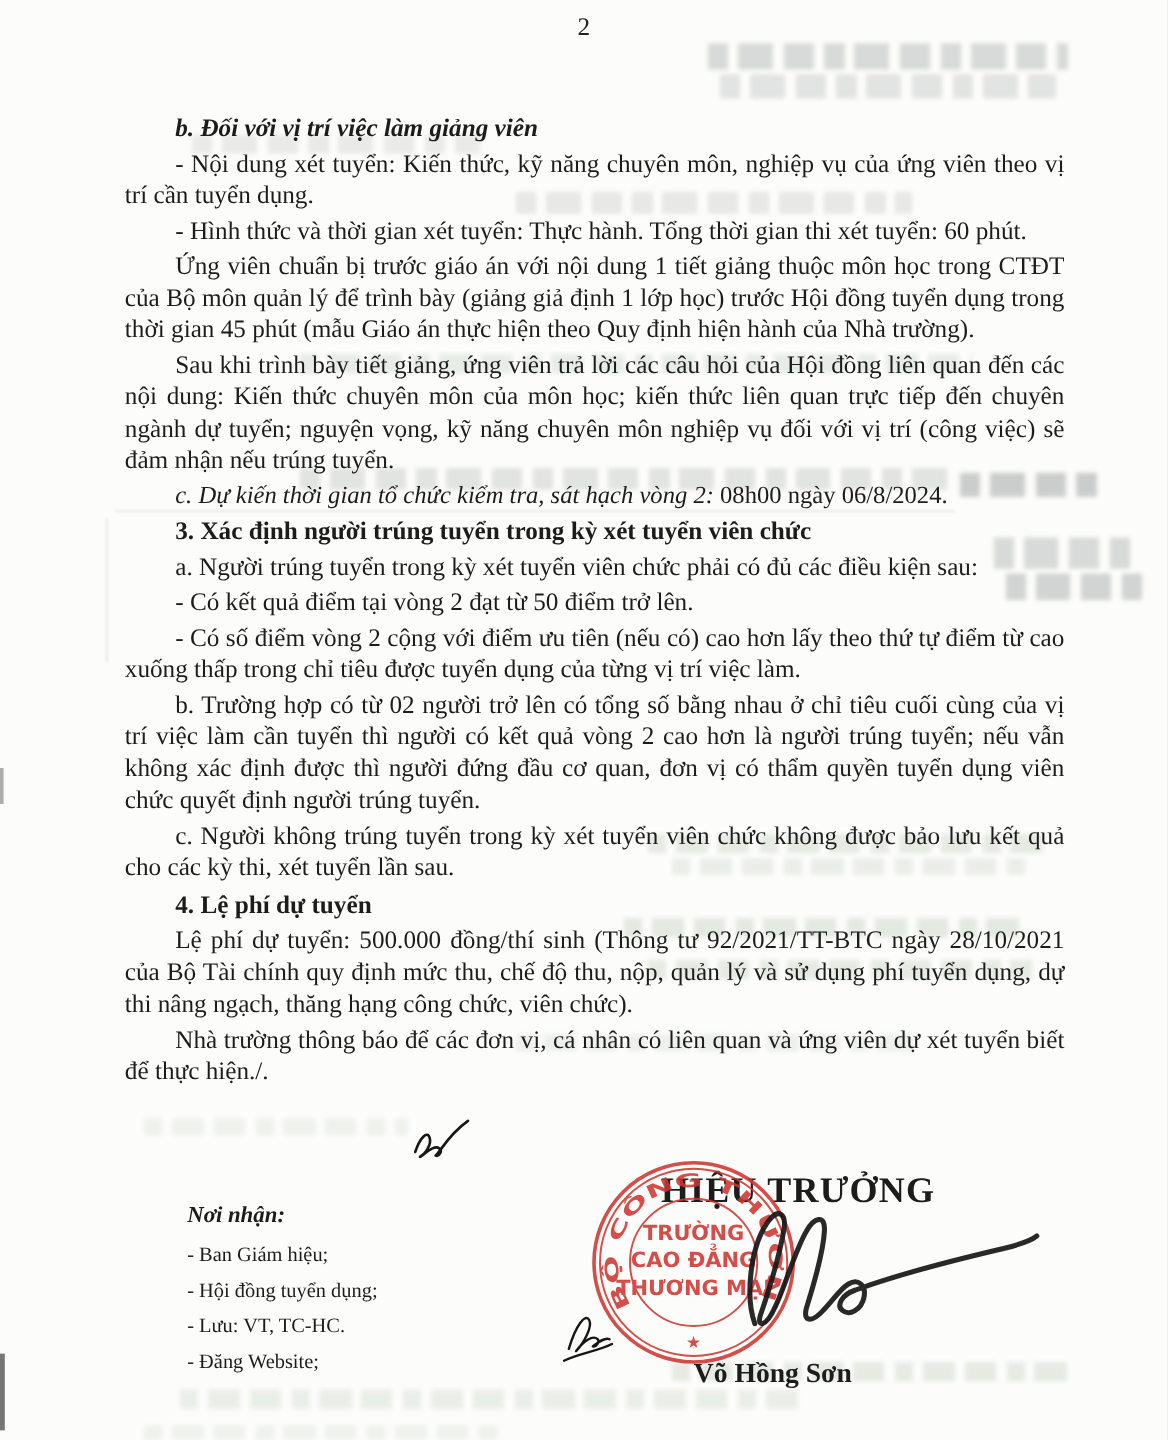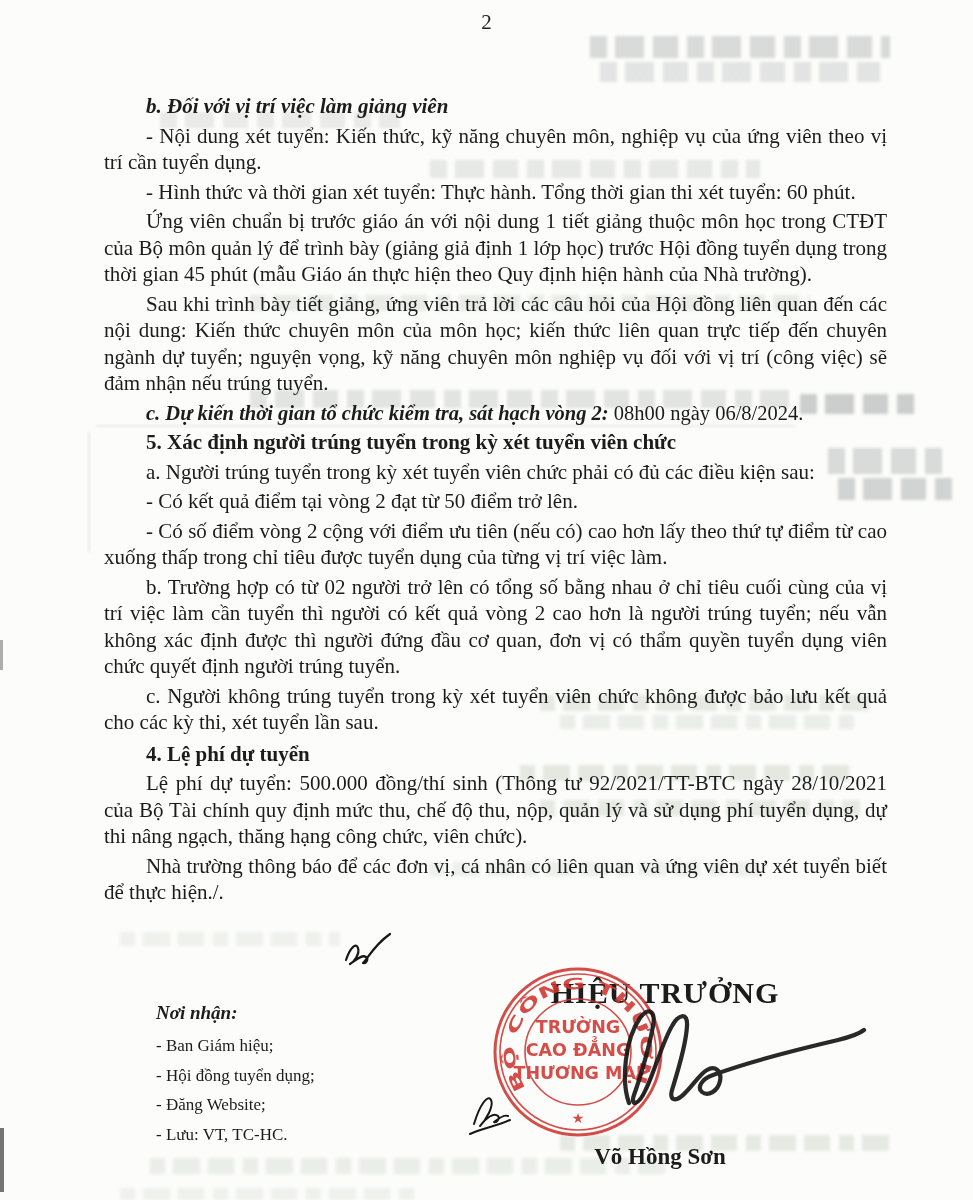--- a/index.html
+++ b/index.html
@@ -13,32 +13,32 @@
     position:absolute; top:10px; left:0; width:973px;
     text-align:center; font-size:21px; color:#222;
   }
   .content{
     position:absolute; left:104px; top:50px; width:783px;
     font-size:21px; line-height:26.5px; text-align:justify;margin-top:43px;
   }
   .content p{ margin:0 0 3px 0; text-indent:42px; }
   .h-bi{ font-weight:bold; font-style:italic; text-align:left; }
   .h-b{ font-weight:bold; text-align:left; }
-  .bi{ font-weight:bold; font-style:italic; }
+  .bi{ font-weight:normal; font-style:italic; }
   .one-line{ white-space:nowrap; font-size:20.5px; text-align:left; }
   .mt{ margin-top:5px !important; }
 
   
   .sign-title{
     position:absolute; left:540px; top:976px; width:250px;
     text-align:center; font-weight:bold; font-size:30px; letter-spacing:1px;
   }
   .sign-name{
-    position:absolute; left:540px; top:1132px; width:240px;
-    text-align:center; font-weight:bold; font-size:23px;margin-top:12px;
+    position:absolute; left:524px; top:1132px; width:240px;
+    text-align:center; font-weight:bold; font-size:23px;
   }
   .stamp{ position:absolute; left:492px; top:966px; width:172px; height:172px; opacity:.88; }
   .stamp text{ font-family:"DejaVu Sans","Liberation Sans",sans-serif; font-weight:bold; }
   .sig-main{ position:absolute; left:595px; top:985px; width:280px; height:140px; }
   .sig-flourish{ position:absolute; left:342px; top:930px; width:52px; height:46px; }
   .sig-initials{ position:absolute; left:464px; top:1086px; width:64px; height:58px; }
   .sig-stroke{ fill:none; stroke:#171717; stroke-linecap:round; stroke-linejoin:round; }
 
   
   .recipients{ position:absolute; left:156px; top:1002px; font-size:19px; }
@@ -92,21 +92,21 @@
   <div class="edge-mark" style="left:0;top:640px;width:3px;height:30px;opacity:.4;"></div>
   <div class="edge-mark" style="left:0;top:1128px;width:4px;height:64px;opacity:.7;"></div>
 
   <div class="content">
     <p class="h-bi">b. Đối với vị trí việc làm giảng viên</p>
     <p>- Nội dung xét tuyển: Kiến thức, kỹ năng chuyên môn, nghiệp vụ của ứng viên theo vị trí cần tuyển dụng.</p>
     <p>- Hình thức và thời gian xét tuyển: Thực hành. Tổng thời gian thi xét tuyển: 60 phút.</p>
     <p>Ứng viên chuẩn bị trước giáo án với nội dung 1 tiết giảng thuộc môn học trong CTĐT của Bộ môn quản lý để trình bày (giảng giả định 1 lớp học) trước Hội đồng tuyển dụng trong thời gian 45 phút (mẫu Giáo án thực hiện theo Quy định hiện hành của Nhà trường).</p>
     <p>Sau khi trình bày tiết giảng, ứng viên trả lời các câu hỏi của Hội đồng liên quan đến các nội dung: Kiến thức chuyên môn của môn học; kiến thức liên quan trực tiếp đến chuyên ngành dự tuyển; nguyện vọng, kỹ năng chuyên môn nghiệp vụ đối với vị trí (công việc) sẽ đảm nhận nếu trúng tuyển.</p>
     <p class="one-line"><span class="bi" style="text-indent:0;">c. Dự kiến thời gian tổ chức kiểm tra, sát hạch vòng 2:</span><span> 08h00 ngày 06/8/2024.</span></p>
-    <p class="h-b">5. Xác định người trúng tuyển trong kỳ xét tuyển viên chức</p>
+    <p class="h-b">3. Xác định người trúng tuyển trong kỳ xét tuyển viên chức</p>
     <p>a. Người trúng tuyển trong kỳ xét tuyển viên chức phải có đủ các điều kiện sau:</p>
     <p>- Có kết quả điểm tại vòng 2 đạt từ 50 điểm trở lên.</p>
     <p>- Có số điểm vòng 2 cộng với điểm ưu tiên (nếu có) cao hơn lấy theo thứ tự điểm từ cao xuống thấp trong chỉ tiêu được tuyển dụng của từng vị trí việc làm.</p>
     <p>b. Trường hợp có từ 02 người trở lên có tổng số bằng nhau ở chỉ tiêu cuối cùng của vị trí việc làm cần tuyển thì người có kết quả vòng 2 cao hơn là người trúng tuyển; nếu vẫn không xác định được thì người đứng đầu cơ quan, đơn vị có thẩm quyền tuyển dụng viên chức quyết định người trúng tuyển.</p>
     <p>c. Người không trúng tuyển trong kỳ xét tuyển viên chức không được bảo lưu kết quả cho các kỳ thi, xét tuyển lần sau.</p>
     <p class="h-b mt">4. Lệ phí dự tuyển</p>
     <p>Lệ phí dự tuyển: 500.000 đồng/thí sinh (Thông tư 92/2021/TT-BTC ngày 28/10/2021 của Bộ Tài chính quy định mức thu, chế độ thu, nộp, quản lý và sử dụng phí tuyển dụng, dự thi nâng ngạch, thăng hạng công chức, viên chức).</p>
     <p>Nhà trường thông báo để các đơn vị, cá nhân có liên quan và ứng viên dự xét tuyển biết để thực hiện./.</p>
   </div>
 
@@ -135,21 +135,21 @@
   <svg class="sig-main" viewBox="0 0 280 140">
     <path class="sig-stroke" stroke-width="4.2" opacity=".92" d="M34 118 C26 96 30 54 45 33 C53 22 61 25 58 41 C54 64 44 96 39 110 C35 121 43 122 51 104 C60 85 68 56 77 41 C83 30 93 26 92 41 C91 61 81 92 77 105 C74 116 81 118 91 107 C99 99 105 89 112 85 C120 80 127 86 125 96 C123 106 113 112 107 107 C102 103 106 94 118 90 C145 80 196 66 243 55 C255 52 264 49 269 45"></path>
   </svg>
 
   <div class="sign-name">Võ Hồng Sơn</div>
 
   <div class="recipients">
     <div class="label">Nơi nhận:</div>
     <div class="item">- Ban Giám hiệu;</div>
     <div class="item">- Hội đồng tuyển dụng;</div>
+    <div class="item">- Lưu: VT, TC-HC.</div>
     <div class="item">- Đăng Website;</div>
-    <div class="item">- Lưu: VT, TC-HC.</div>
   </div>
 
   <svg class="sig-initials" viewBox="0 0 64 58">
     <path class="sig-stroke" stroke-width="2" d="M10 38 C16 18 24 8 27 14 C30 20 22 34 16 40 C22 32 30 26 34 30 C36 32 33 37 30 36 C34 33 40 28 44 30 M6 48 C18 42 34 40 46 34"></path>
   </svg>
 
 </div>
 
 </body></html>

